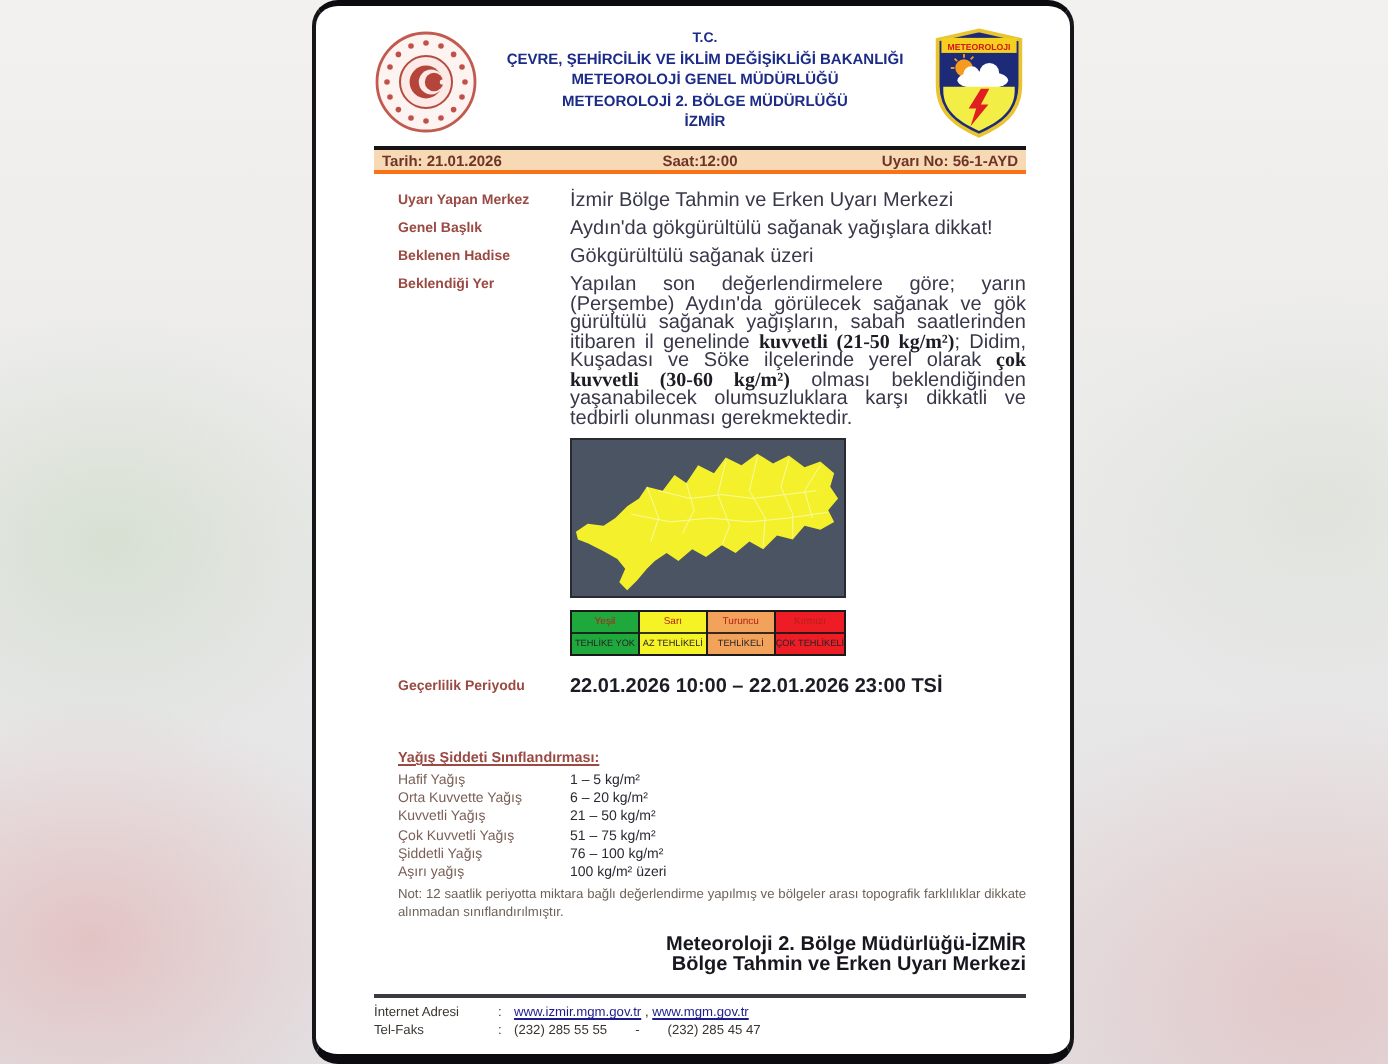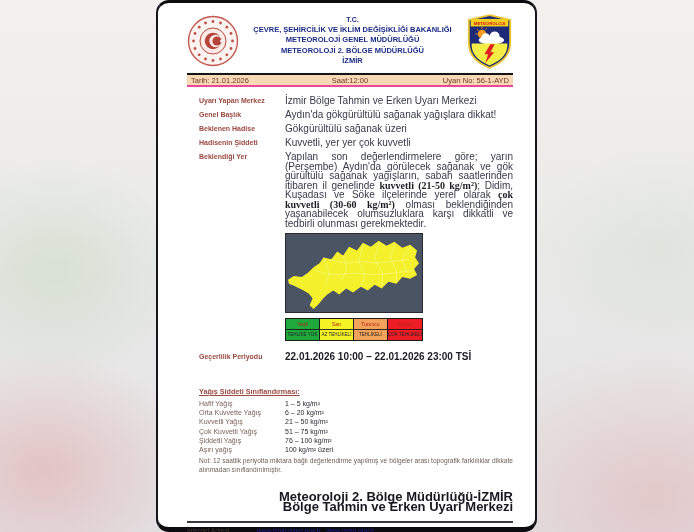--- a/index.html
+++ b/index.html
@@ -21,22 +21,22 @@
     padding:10px 22px 0 29px;
     border-radius:13px;
   }
   
   .hdr{display:flex;align-items:center;justify-content:space-between;height:56px;}
   .hdr-center{flex:1;text-align:center;color:#1c2b86;font-weight:bold;font-size:7.5px;line-height:1.38;padding:0 6px;}
   .hdr-center .ln0{font-size:7px;}
   
   .datebar{
     margin-top:4px;height:14px;background:#f8d9b6;
-    border-top:2px solid #141414;border-bottom:2px solid #ec4899;
-    display:flex;align-items:center;font-size:7.5px;font-weight:normal;color:#6e3526;
+    border-top:2px solid #141414;border-bottom:2px solid #f97316;
+    display:flex;align-items:center;font-size:7.5px;font-weight:bold;color:#6e3526;
     padding:0 4px;box-sizing:border-box;
   }
   .datebar .seg{flex:1;}
   .datebar .seg.c{text-align:center;}
   .datebar .seg.r{text-align:right;}
   
   .rows{margin-top:9px;}
   .row{display:grid;grid-template-columns:98px 1fr;margin-bottom:4.5px;}
   .lbl{padding-left:12px;color:#9a4a42;font-weight:bold;font-size:7px;line-height:9.5px;}
   .val{font-size:10px;color:#38384a;line-height:9.5px;}
@@ -50,21 +50,21 @@
   .lcell{border-right:1px solid #1a1a1a;text-align:center;padding:1px 0;}
   .lcell:last-child{border-right:none;}
   .lcell .nm{font-size:5px;color:#b32218;line-height:6px;display:block;border-bottom:1px solid rgba(20,20,20,.85);padding:1px 0 2px;}
   .lcell .lv{font-size:4.6px;color:#24242a;line-height:6px;display:block;padding:2px 0 1px;white-space:nowrap;}
   
   .cls-title{margin:26px 0 3px;padding-left:12px;color:#9a4a42;font-weight:bold;font-size:7.2px;text-decoration:underline;}
   .cls .row{margin-bottom:0;}
   .cls .lbl{font-weight:normal;color:#7a5f56;font-size:7px;line-height:9.2px;}
   .cls .val{color:#2a2a34;font-size:7px;line-height:9.2px;}
   .note{margin-top:3px;padding-left:12px;font-size:6.6px;color:#6f6258;line-height:8.6px;text-align:justify;}
-  .sig{margin-top:18px;text-align:right;font-size:13px;font-weight:bold;color:#17171f;line-height:9.8px;}
+  .sig{margin-top:7px;text-align:right;font-size:10px;font-weight:bold;color:#17171f;line-height:9.8px;}
   
   .footer{margin-top:9px;border-top:2px solid #3a3a42;padding-top:3px;}
   .frow{display:grid;grid-template-columns:62px 8px 1fr;font-size:6.6px;color:#3a3530;line-height:9.4px;}
   .frow a{color:#1c1c8e;text-decoration:underline;}
   .spacer{display:inline-block;width:14px;}
 </style>
 </head>
 <body>
 
 <div class="doc">
@@ -137,24 +137,20 @@
     </div>
     <div class="row">
       <div class="lbl">Genel Başlık</div>
       <div class="val">Aydın'da gökgürültülü sağanak yağışlara dikkat!</div>
     </div>
     <div class="row">
       <div class="lbl">Beklenen Hadise</div>
       <div class="val">Gökgürültülü sağanak üzeri</div>
     </div>
     <div class="row">
-      <div class="lbl">Hadisenin Şiddeti</div>
-      <div class="val">Kuvvetli, yer yer çok kuvvetli</div>
-    </div>
-    <div class="row">
       <div class="lbl">Beklendiği Yer</div>
       <div class="val para"><span>Yapılan son değerlendirmelere göre; yarın (Perşembe) Aydın'da görülecek sağanak ve gök gürültülü sağanak yağışların, sabah saatlerinden itibaren il genelinde </span><span class="b">kuvvetli (21-50 kg/m²)</span><span>; Didim, Kuşadası ve Söke ilçelerinde yerel olarak </span><span class="b">çok kuvvetli (30-60 kg/m²)</span><span> olması beklendiğinden yaşanabilecek olumsuzluklara karşı dikkatli ve tedbirli olunması gerekmektedir.</span></div>
     </div>
   </div>
 
   <div class="mapwrap">
     <svg class="mapbox" viewBox="0 0 138 80" preserveAspectRatio="none">
       <rect x="0" y="0" width="138" height="80" fill="#4a5462"></rect>
       <path d="M2,47 L8,43 L16,44 L22,40 L28,34 L34,30 L38,24 L46,26 L52,18 L58,22 L64,13 L72,17 L78,9 L86,13 L94,7 L102,12 L110,8 L118,14 L126,11 L133,17 L131,24 L135,30 L130,36 L133,42 L126,46 L118,44 L112,51 L104,49 L97,56 L90,52 L83,58 L76,54 L68,60 L61,56 L54,62 L48,58 L42,62 L38,66 L33,72 L28,77 L24,73 L27,66 L23,61 L16,57 L8,53 L3,51 Z" fill="#f4f12c"></path>
       <g fill="none" stroke-width="0.5" opacity="0.55" stroke="#ffffff">

